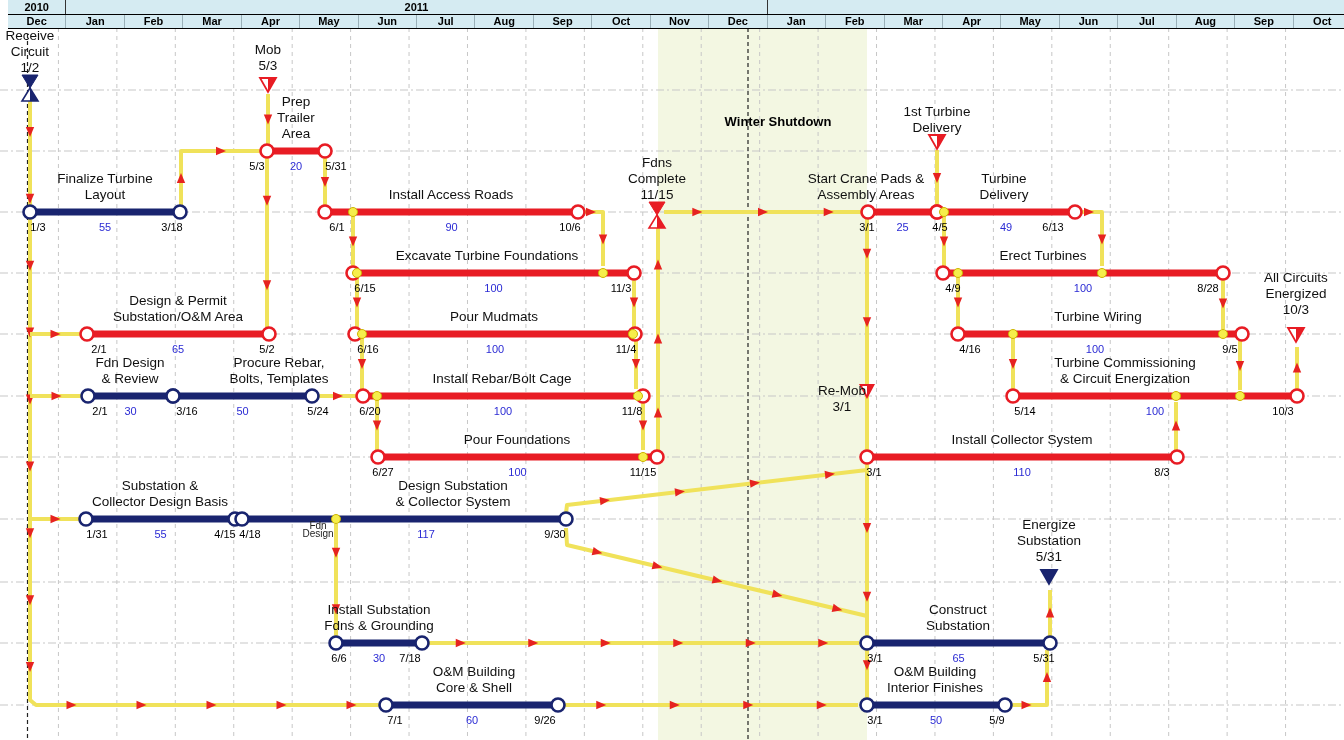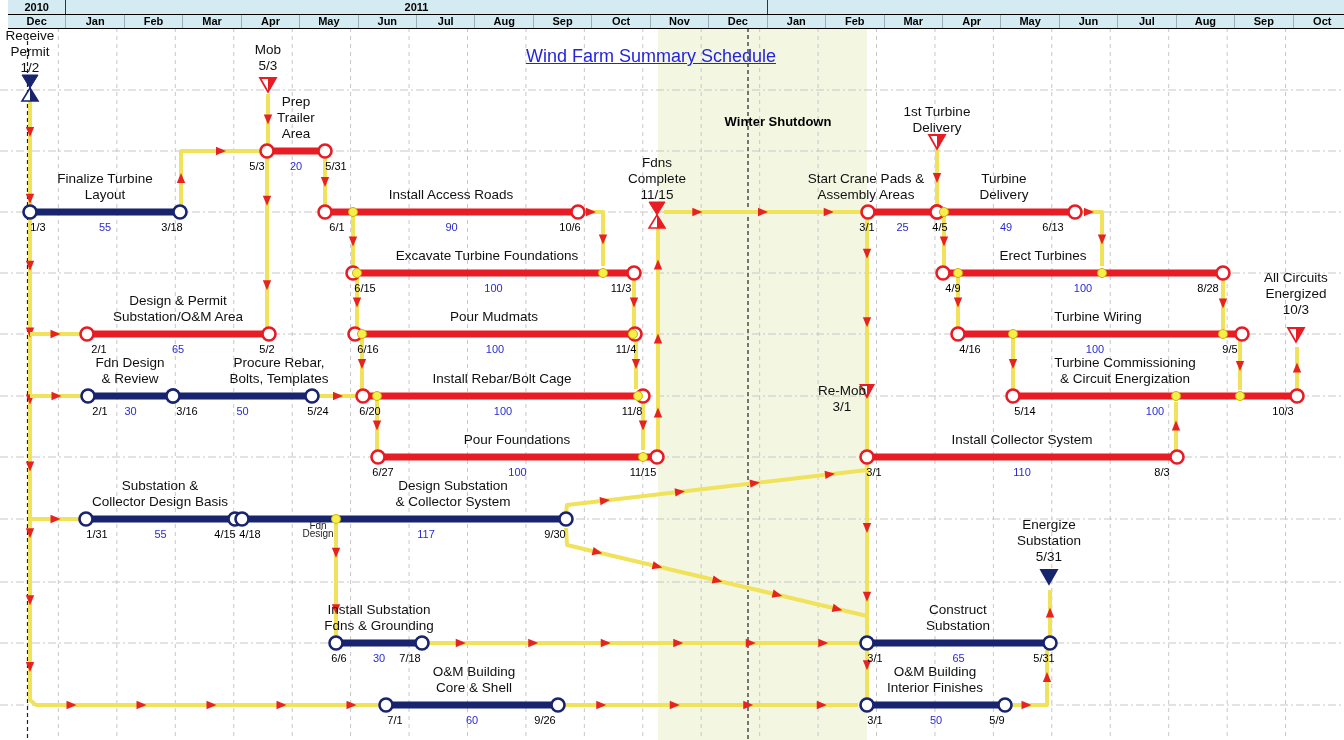--- a/index.html
+++ b/index.html
@@ -422,21 +422,21 @@
       <div class="dur" style="left: 958.5px; top: 652px;"><span>65</span></div>
       <div class="albl" style="left: 935px; top: 664px;">
         <div>O&amp;M Building</div>
         <div>Interior Finishes</div>
       </div>
       <div class="date" style="left: 875px; top: 714px;"><span>3/1</span></div>
       <div class="date" style="left: 997px; top: 714px;"><span>5/9</span></div>
       <div class="dur" style="left: 936px; top: 714px;"><span>50</span></div>
       <div class="albl" style="left: 30px; top: 28px;">
         <div>Receive</div>
-        <div>Permit</div>
+        <div>Circuit</div>
         <div>1/2</div>
       </div>
       <div class="albl" style="left: 268px; top: 42px;">
         <div>Mob</div>
         <div>5/3</div>
       </div>
       <div class="albl" style="left: 657px; top: 155px;">
         <div>Fdns</div>
         <div>Complete</div>
         <div>11/15</div>
@@ -488,15 +488,14 @@
         <div class="mcell" style="left: 876.522px; width: 57.4348px;">Mar</div>
         <div class="mcell" style="left: 934.957px; width: 57.4348px;">Apr</div>
         <div class="mcell" style="left: 993.391px; width: 57.4348px;">May</div>
         <div class="mcell" style="left: 1051.83px; width: 57.4348px;">Jun</div>
         <div class="mcell" style="left: 1110.26px; width: 57.4348px;">Jul</div>
         <div class="mcell" style="left: 1168.7px; width: 57.4348px;">Aug</div>
         <div class="mcell" style="left: 1227.13px; width: 57.4348px;">Sep</div>
         <div class="mcell" style="left: 1285.57px; width: 57.4348px;">Oct</div>
       </div>
   </div>
-  <div class="title">Wind Farm Summary Schedule</div>
   <div class="winter">Winter Shutdown</div>
 </div>
 
 </body></html>

